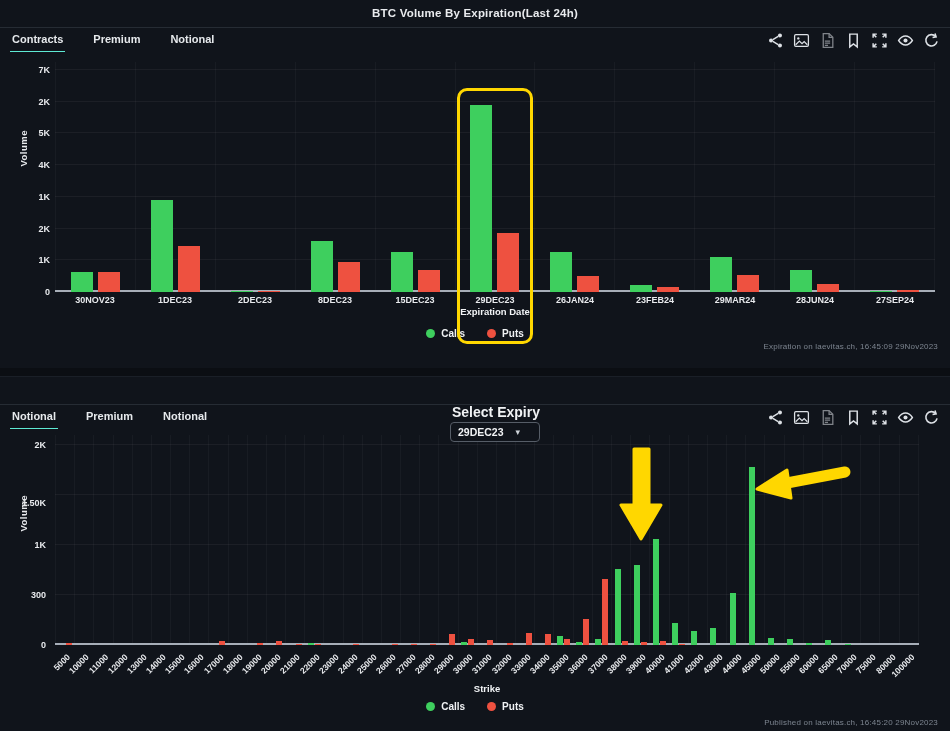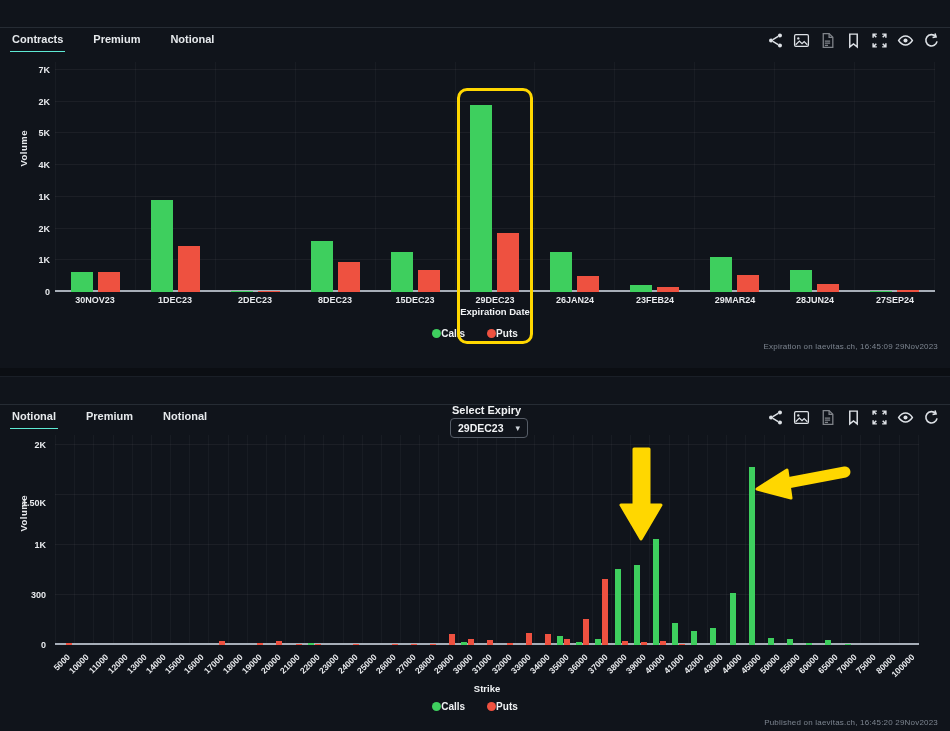--- a/index.html
+++ b/index.html
@@ -41,38 +41,39 @@
   .panel.bottom .xlabels{left:55px;top:272px;width:864px;height:34px;}
   .xcat{flex:1;text-align:center;color:#e8eaed;font-size:9px;font-weight:700;}
   .xrot{position:absolute;top:3px;color:#e8eaed;font-size:8.5px;font-weight:700;white-space:nowrap;
     transform:rotate(-45deg);transform-origin:100% 0;}
   .axis-xlabel{position:absolute;color:#f2f4f6;font-size:9.5px;font-weight:700;text-align:center;z-index:5;}
   .panel.top .axis-xlabel{left:0;width:990px;top:306px;}
   .panel.bottom .axis-xlabel{left:0;width:974px;top:306px;}
   .legend{position:absolute;left:0;width:100%;display:flex;justify-content:center;gap:22px;}
   .panel.top .legend{top:328px;}
   .panel.bottom .legend{top:324px;}
-  .lg-item{display:flex;align-items:center;cursor:pointer;}
+  .lg-item{display:flex;align-items:center;gap:6px;cursor:pointer;}
   .lg-item .dot{width:9px;height:9px;border-radius:50%;display:inline-block;}
   .lg-item span:last-child{color:#f0f2f4;font-size:10px;font-weight:700;}
   .published{position:absolute;right:12px;color:#7d8590;font-size:8px;letter-spacing:.2px;}
   .panel.top .published{top:342px;}
   .panel.bottom .published{top:341px;}
   .select-expiry{position:absolute;left:450px;top:27px;z-index:6;cursor:pointer;}
-  .se-label{color:#f0f2f4;font-size:11px;font-weight:700;margin-left:2px;}
+  .se-label{color:#f0f2f4;font-size:14px;font-weight:700;margin-left:2px;}
   .se-box{margin-top:2px;border:1px solid #565d67;border-radius:4px;padding:3px 7px;display:flex;
     align-items:center;gap:12px;background:#10141b;}
   .se-box .se-val{color:#f0f2f4;font-size:10.5px;font-weight:700;}
   .se-box .caret{color:#cfd4da;font-size:9px;}
   .overlay{position:absolute;inset:0;pointer-events:none;z-index:7;}
 </style>
 </head>
 <body>
 
 <div class="panel top">
+  <div class="chart-title">BTC Volume By Expiration(Last 24h)</div>
   <div class="divider"></div>
   <div class="tabs" id="tabs-top">
       <div class="tab active">Contracts</div>
       <div class="tab">Premium</div>
       <div class="tab">Notional</div>
     </div>
   <div class="toolbar" id="toolbar-top">
       <span class="ticon"><svg viewBox="0 0 16 16">
           <circle cx="12.2" cy="3.2" r="1.9" fill="currentColor"></circle>
           <circle cx="3.8" cy="8" r="1.9" fill="currentColor"></circle>

